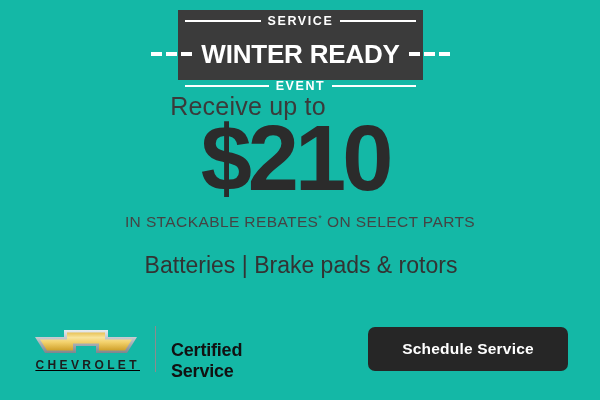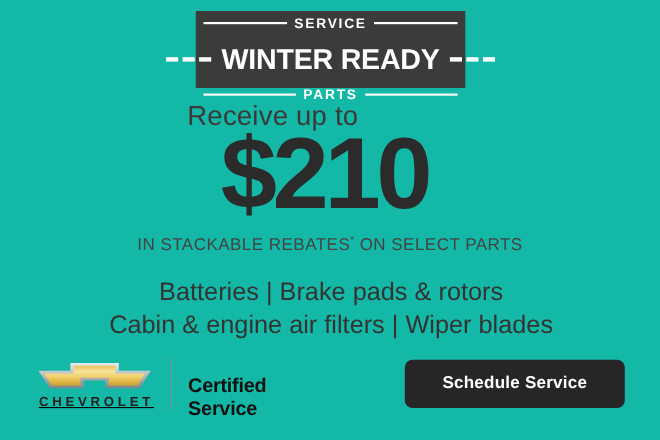--- a/index.html
+++ b/index.html
@@ -217,36 +217,35 @@
       <span class="badge-title">WINTER READY</span>
       <span class="dashes">
         <span class="dash"></span>
         <span class="dash"></span>
         <span class="dash"></span>
       </span>
     </div>
 
     <div class="badge-row">
       <span class="badge-rule"></span>
-      <span class="badge-kicker">PARTS</span>
+      <span class="badge-kicker">EVENT</span>
       <span class="badge-rule"></span>
     </div>
 
   </div>
 
   <div class="receive">Receive up to</div>
   <div class="amount">$210</div>
 
   <div class="rebates">
     <span>IN STACKABLE REBATES</span><sup>*</sup><span> ON SELECT PARTS</span>
   </div>
 
   <div class="products">
     <div>Batteries | Brake pads &amp; rotors</div>
-    <div>Cabin &amp; engine air filters | Wiper blades</div>
   </div>
 
   <div class="footer">
 
     <div class="lockup">
 
       <div class="chev-block">
         <span class="bowtie-wrap">
           <svg viewBox="0 0 216 54" width="108" height="27" aria-hidden="true">
             <defs>

